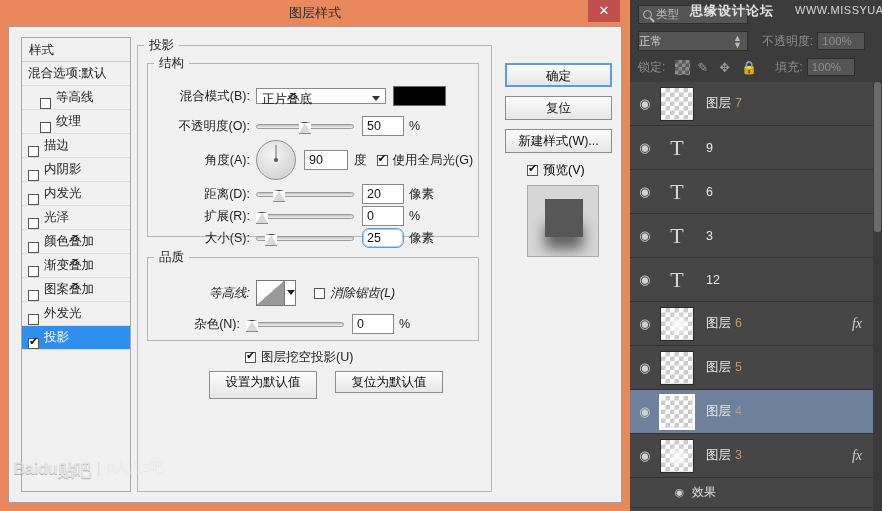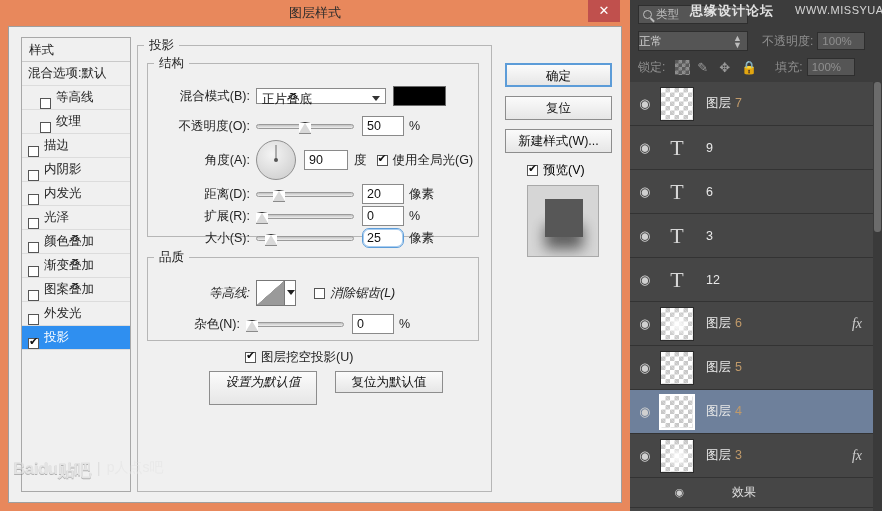--- a/index.html
+++ b/index.html
@@ -202,21 +202,21 @@
             align-items:center; justify-content:center;
             font-family:"Liberation Serif", serif; font-size:22px; color:#d6d6d6; }
   .lname { flex:1; color:#e8e8e8; font-size:12.5px; }
   .lname .num { color:#c09a6a; margin-left:4px; }
   .fx { width:26px; text-align:center; font-family:"Liberation Serif", serif;
         font-style:italic; font-size:14px; color:#d0d0d0; flex:none;}
   .caret { width:12px; text-align:center; font-size:9px; color:#c9c9c9; flex:none;}
   .erow { height:30px; display:flex; align-items:center; background:#464646;
           border-bottom:1px solid #333; }
   .erow .eye2 { width:62px; text-align:right; padding-right:8px; font-size:11px; color:#cfcfcf;}
-  .erow .etext { font-size:12px; color:#e0e0e0;margin-left:40px; }
+  .erow .etext { font-size:12px; color:#e0e0e0; }
   #lp-scroll { position:absolute; right:0; top:82px; width:9px; bottom:0; background:#3a3a3a;}
   #lp-scroll .bar { position:absolute; left:1px; top:0; width:7px; height:150px; background:#6b6b6b; border-radius:3px;}
   
   #baidu { position:absolute; left:4px; bottom:20px; display:flex; align-items:flex-start;
            opacity:.55; pointer-events:none; }
   #baidu .bd { font-family:"Liberation Sans", sans-serif; font-weight:bold; font-size:17px;
                color:#dadada; letter-spacing:-.5px; text-shadow:0 1px 0 #7e7e7e;}
   #baidu .bar2 { margin:0 6px; color:#cfcfcf; font-size:15px;}
   #baidu .tx { font-size:14px; color:#e3e3e3; }
 </style>
@@ -379,21 +379,21 @@
           <span class="unit" style="margin-left:5px;">%</span>
         </div>
       </fieldset>
 
       <div class="row" style="left:108px; top:312px;">
         <span class="cb checked"></span>
         <span>图层挖空投影(U)</span>
       </div>
 
       <div style="position:absolute; left:72px; top:334px; display:flex; gap:18px;">
-        <span class="btn" style="width:108px; height:34px; line-height:20px;font-style:italic;">设置为默认值</span>
+        <span class="btn" style="width:108px; height:28px; line-height:20px;">设置为默认值</span>
         <span class="btn" style="width:108px; height:22px; line-height:20px;">复位为默认值</span>
       </div>
     </div>
 
     <div id="btncol">
       <span class="btn primary">确定</span>
       <span class="btn">复位</span>
       <span class="btn">新建样式(W)...</span>
       <div id="preview-row">
         <span class="cb checked"></span>

